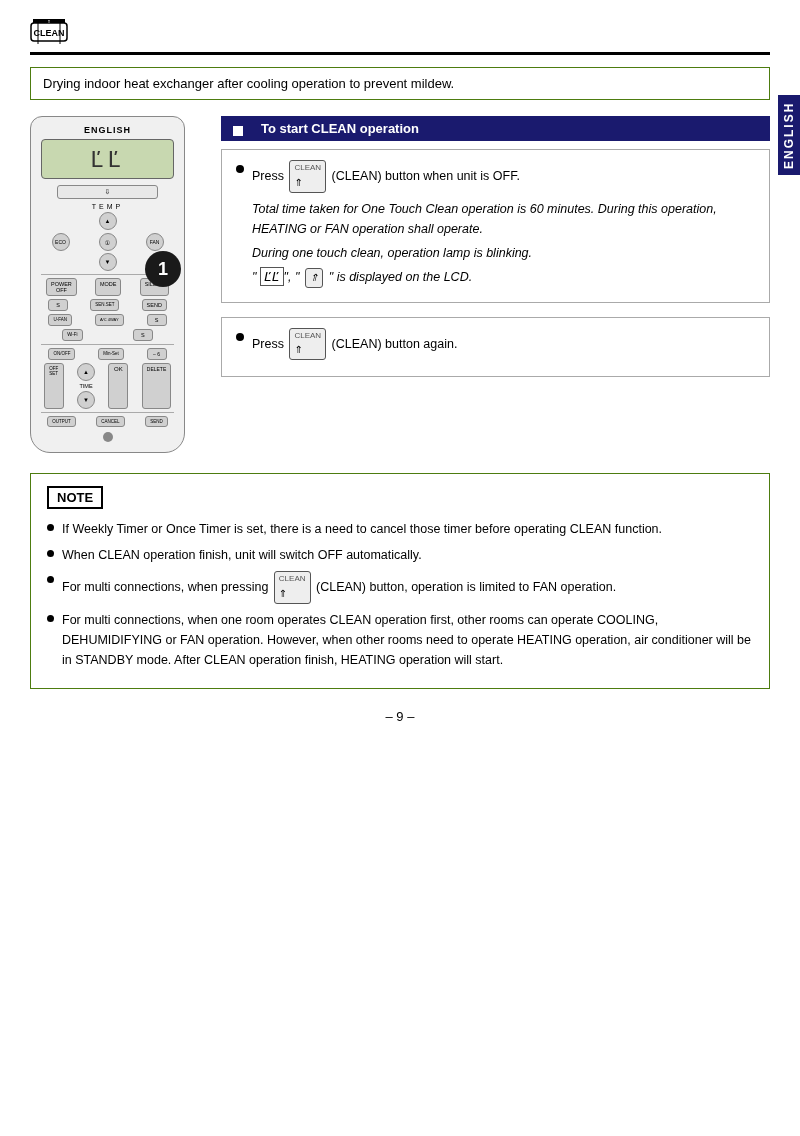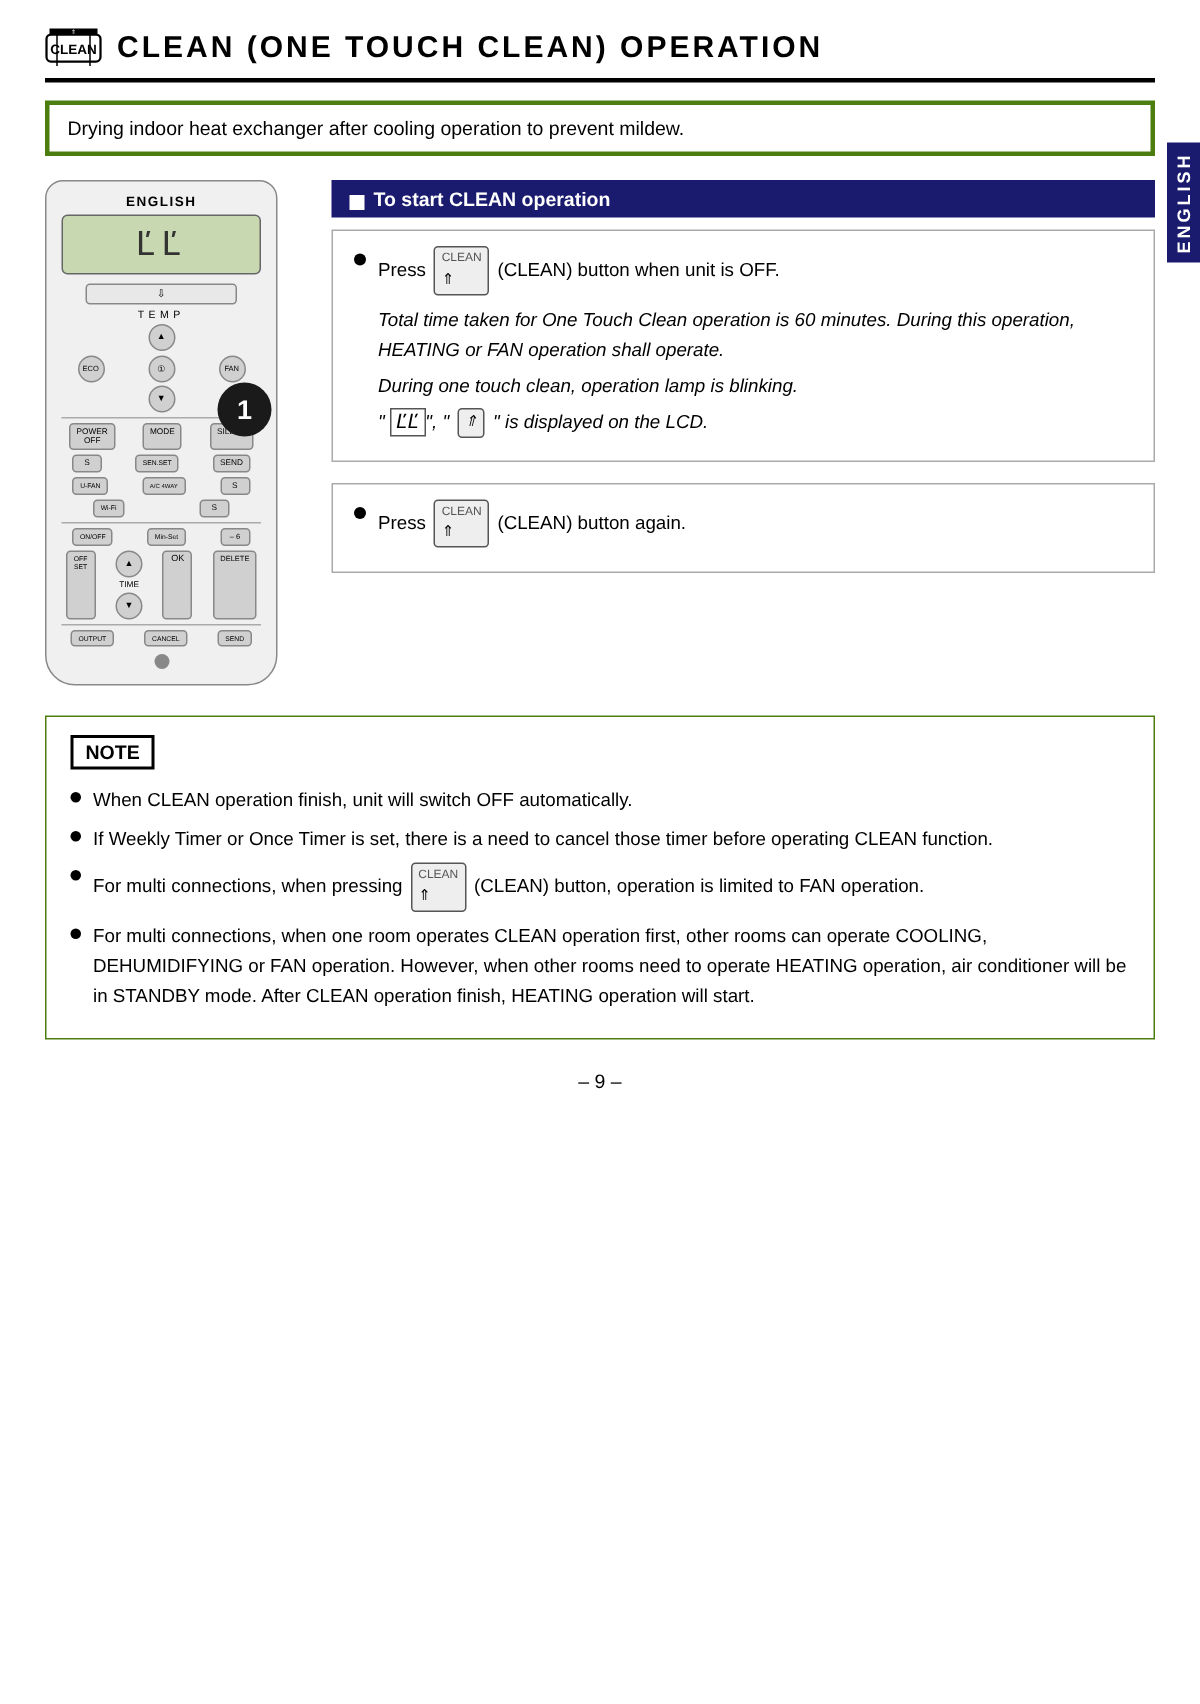--- a/index.html
+++ b/index.html
@@ -58,21 +58,21 @@
     }
 
     .header-title {
       font-size: 20px;
       font-weight: bold;
       letter-spacing: 2px;
     }
 
     
     .intro-box {
-      border: 3px solid #4d7c0f;
+      border: 1px solid #4d7c0f;
       padding: 8px 12px;
       margin-bottom: 16px;
       font-size: 13px;
     }
 
     
     .main-content {
       display: flex;
       gap: 16px;
     }
@@ -110,21 +110,21 @@
     
     .section-header {
       background: #1a1a6e;
       color: #fff;
       padding: 5px 12px;
       font-size: 13px;
       font-weight: bold;
       margin-bottom: 8px;
       display: flex;
       align-items: flex-end;
-      gap: 6px;
+      gap: 18px;
     }
 
     .section-header-square {
       display: inline-block;
       width: 10px;
       height: 10px;
       background: #fff;
       flex-shrink: 0;
     }
 
@@ -325,21 +325,20 @@
   <div class="side-tab">ENGLISH</div>
 
   <div class="page-header">
     <svg class="header-icon" viewBox="0 0 38 28" xmlns="http://www.w3.org/2000/svg">
       <rect x="1" y="5" width="36" height="18" rx="3" fill="none" stroke="#000" stroke-width="1.5"></rect>
       <text x="19" y="18" text-anchor="middle" font-size="9" font-family="Arial" font-weight="bold">CLEAN</text>
       <path d="M8 2 L8 26 M30 2 L30 26" stroke="#000" stroke-width="1" fill="none"></path>
       <path d="M3 1 L35 1 L35 5 L3 5 Z" fill="#000"></path>
       <text x="19" y="4.5" text-anchor="middle" font-size="4" font-family="Arial" fill="#fff">⇑</text>
     </svg>
-    <span class="header-title">CLEAN (ONE TOUCH CLEAN) OPERATION</span>
   </div>
 
   <div class="intro-box">
     <span>Drying indoor heat exchanger after cooling operation to prevent mildew.</span>
   </div>
 
   <div class="main-content">
 
     <div class="remote-area">
       <div class="remote-container">
@@ -482,26 +481,26 @@
       </div>
 
     </div>
   </div>
 
   <div class="note-section">
     <div class="note-header">NOTE</div>
 
     <div class="note-item">
       <div class="note-bullet"></div>
-      <div>When CLEAN operation finish, unit will switch OFF automatically.</div>
+      <div>If Weekly Timer or Once Timer is set, there is a need to cancel those timer before operating CLEAN function.</div>
     </div>
 
     <div class="note-item">
       <div class="note-bullet"></div>
-      <div>If Weekly Timer or Once Timer is set, there is a need to cancel those timer before operating CLEAN function.</div>
+      <div>When CLEAN operation finish, unit will switch OFF automatically.</div>
     </div>
 
     <div class="note-item">
       <div class="note-bullet"></div>
       <div>
         For multi connections, when pressing
         <span class="clean-button-inline">
           <span class="clean-label-small">CLEAN</span>
           ⇑
         </span>

